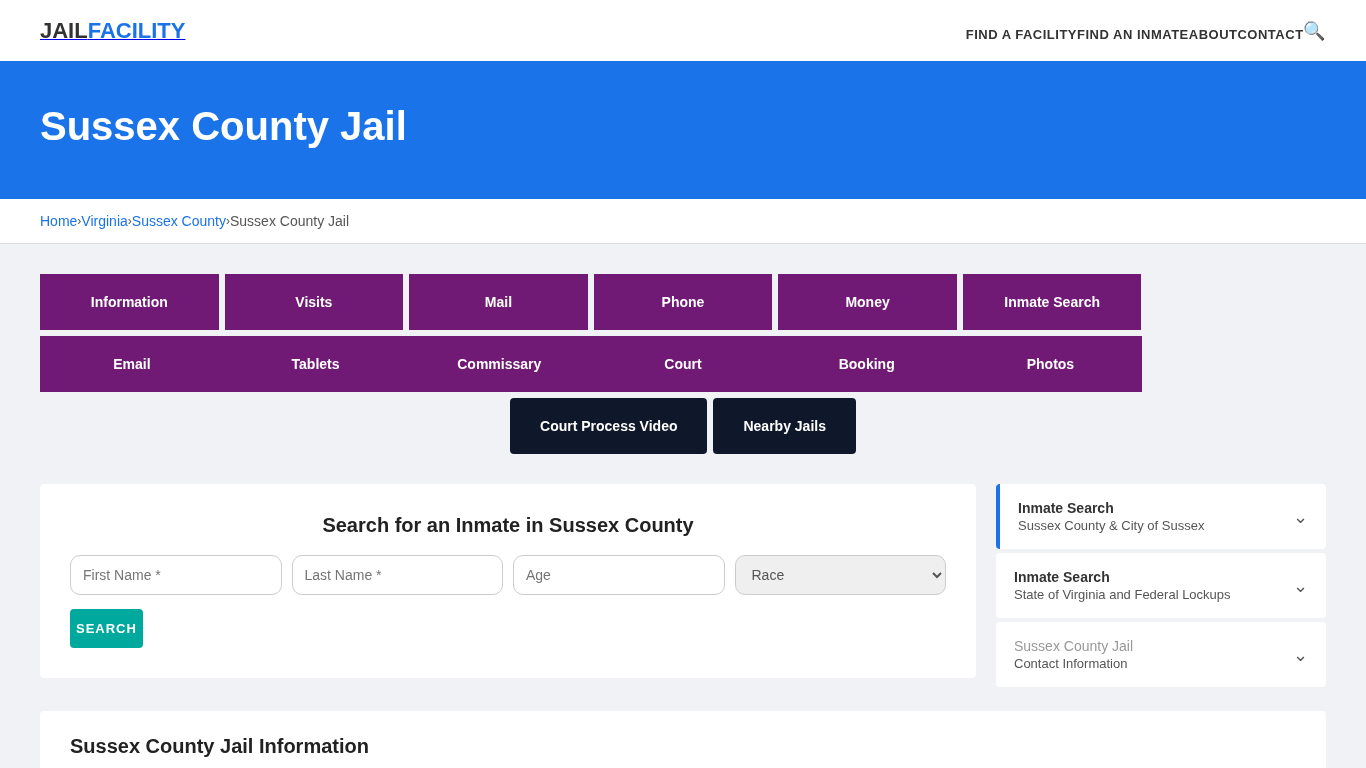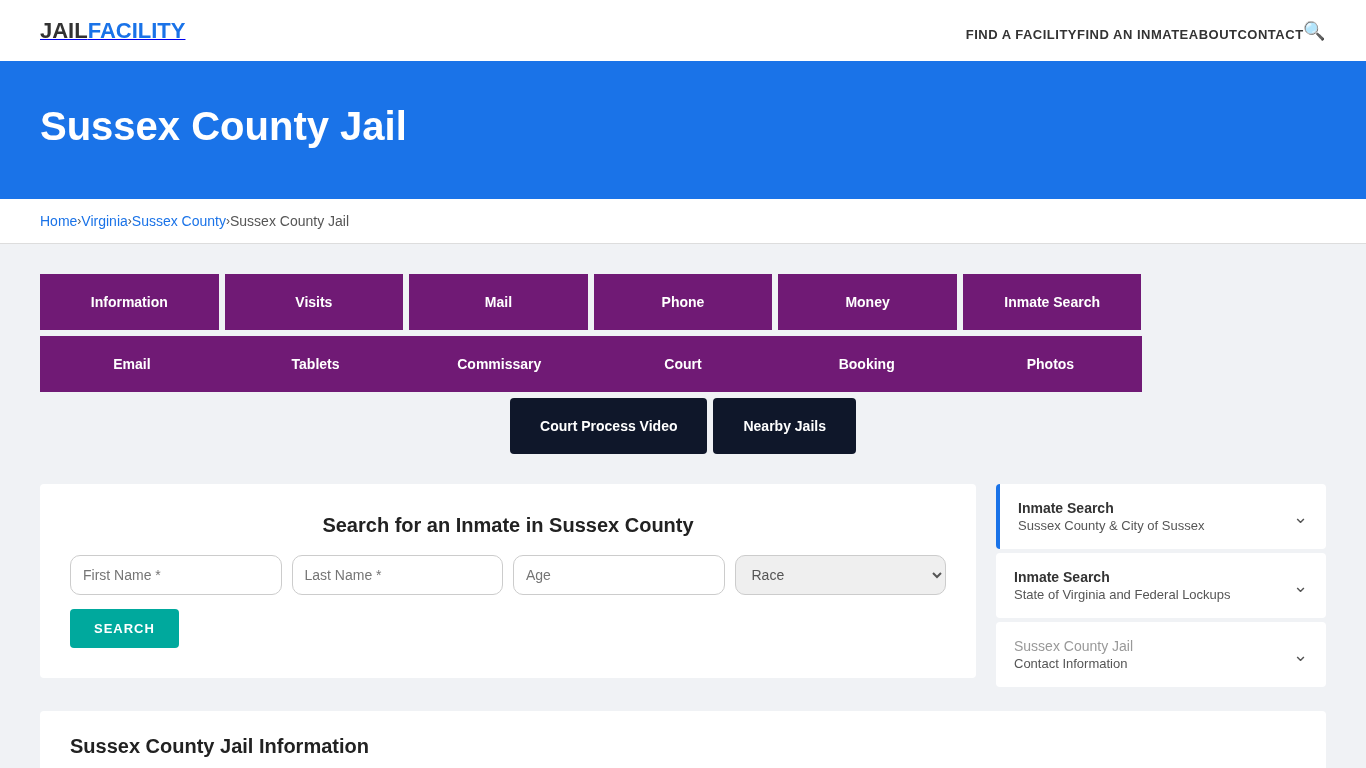--- a/index.html
+++ b/index.html
@@ -124,21 +124,21 @@
       font-size: 14px;
       color: #555;
       flex: 1;
     }
     .form-row select { cursor: pointer; }
     .search-btn {
       background: #00a99d;
       color: #fff;
       border: none;
       border-radius: 4px;
-      padding: 12px 24px;
+      padding: 12px 6px;
       font-size: 13px;
       font-weight: 700;
       cursor: pointer;
       text-transform: uppercase;
       letter-spacing: 1px;
     }
 
     
     .sidebar {
       width: 330px;

